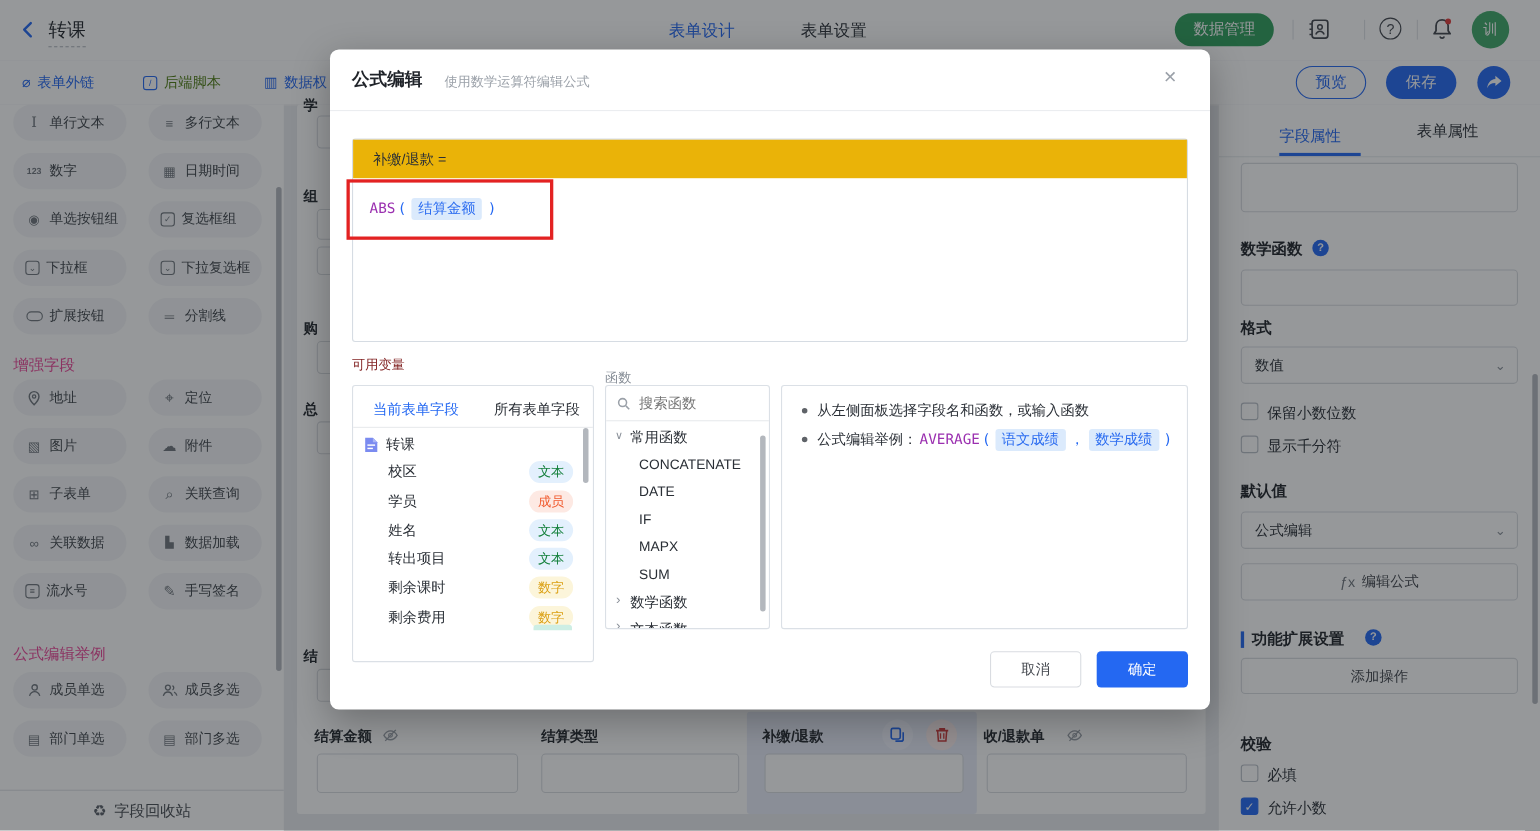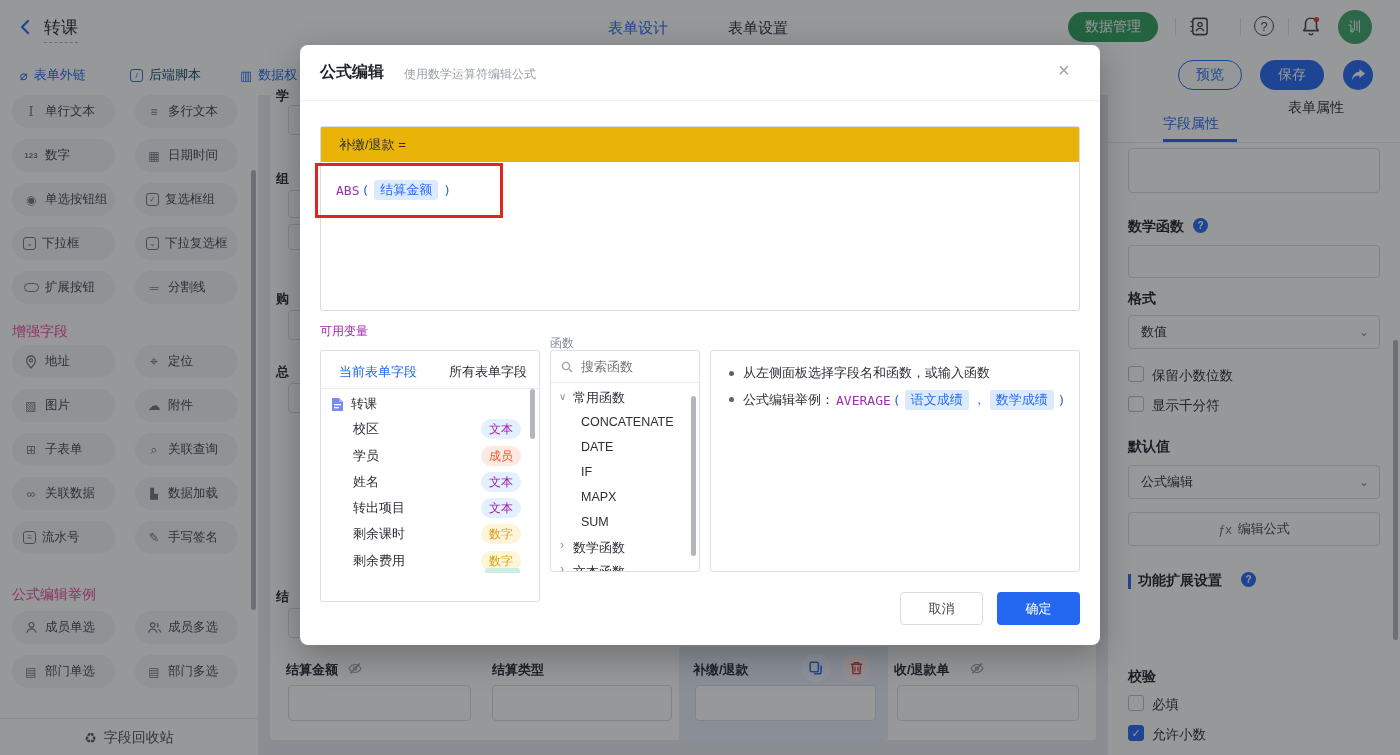--- a/index.html
+++ b/index.html
@@ -41,21 +41,21 @@
   
   .canvas-card{left:270px;top:95px;width:826px;height:645px;background:#fff;border-radius:3px}
   .fldlbl{position:absolute;font-size:13px;font-weight:bold;color:#24282e;white-space:nowrap}
   
   .overlay{left:0;top:0;width:1400px;height:755px;background:rgba(22,26,32,0.45);z-index:10}
   .modal{left:300px;top:45px;width:800px;height:600px;background:#fff;border-radius:8px;z-index:20;
          box-shadow:0 10px 34px rgba(0,0,0,.28)}
   .panel{position:absolute;border:1px solid #dbe0e6;border-radius:3px;background:#fff;box-sizing:border-box;overflow:hidden}
   .badge{position:absolute;right:18px;height:20px;padding:0 8px;border-radius:10px;font-size:12px;
          display:inline-flex;align-items:center}
-  .badge.t-blue{color:#a21caf;background:#e3f0fd}
+  .badge.t-blue{color:#15803d;background:#e3f0fd}
   .badge.t-red{color:#f0582b;background:#fde9e3}
   .badge.t-yellow{color:#dba013;background:#fcf5da}
   .chip{color:#2b6cf0;background:#dbeafc;border-radius:3px;padding:1px 6px;font-size:13px}
   .mono{font-family:"DejaVu Sans Mono","Liberation Mono",monospace}
   .vrow{position:absolute;left:0;width:218px;height:26px;display:flex;align-items:center;cursor:pointer}
   .frow{position:absolute;font-size:12.5px;color:#2a2f36;cursor:pointer;white-space:nowrap}
   .bullet{position:absolute;width:5px;height:5px;border-radius:50%;background:#5f6368}
   .qico{display:inline-flex;width:15px;height:15px;border-radius:50%;background:#2468f2;color:#fff;
         font-size:10px;align-items:center;justify-content:center;font-weight:bold}
   svg{display:block}
@@ -97,21 +97,21 @@
   <div class="abs" style="left:1338px;top:10px;width:34px;height:34px;border-radius:50%;background:#3fa868;color:#fff;display:flex;align-items:center;justify-content:center;font-size:13px;cursor:pointer">训</div>
 </div>
 
 <div class="abs row2">
   <div class="abs row blue" style="left:20px;top:0;height:40px;gap:6px;cursor:pointer">
     <span style="font-size:13px">⌀</span>
     <span style="font-size:13px;color:#2468f2">表单外链</span>
   </div>
   <div class="abs row blue" style="left:130px;top:0;height:40px;gap:6px;cursor:pointer">
     <span class="boxico" style="border-color:#2468f2;color:#2468f2">/</span>
-    <span style="font-size:13px;color:#0c4a6e">后端脚本</span>
+    <span style="font-size:13px;color:#4d7c0f">后端脚本</span>
   </div>
   <div class="abs row blue" style="left:240px;top:0;height:40px;gap:6px;cursor:pointer">
     <span style="font-size:13px">▥</span>
     <span style="font-size:13px;color:#2468f2">数据权</span>
   </div>
   <div class="abs pillbtn" style="left:1178px;top:5px;width:64px;height:30px;border:1px solid #2468f2;color:#2468f2;background:#fff;box-sizing:border-box">预览</div>
   <div class="abs pillbtn" style="left:1260px;top:5px;width:64px;height:30px;background:#2468f2;color:#fff">保存</div>
   <div class="abs" style="left:1343px;top:5px;width:30px;height:30px;border-radius:50%;background:#2468f2;display:flex;align-items:center;justify-content:center;cursor:pointer">
     <svg width="15" height="14" viewBox="0 0 16 15">
         <path d="M9 1l6 5-6 5V8C5 8 2.5 9.5 1 13 1.5 8 4 4.5 9 4V1z" fill="#fff"></path>
@@ -302,21 +302,21 @@
         <circle cx="7" cy="6.5" r="1.7" fill="none" stroke="#9aa0a8" stroke-width="1.1"></circle>
         <line x1="2.2" y1="11.5" x2="11.8" y2="1.5" stroke="#9aa0a8" stroke-width="1.2"></line>
       </svg>
     </span>
   <div class="inp abs" style="left:627px;top:590px;width:182px;height:36px"></div>
 </div>
 
 <div class="abs rsb">
   <span class="abs blue" style="left:55px;top:20px;font-size:14px;font-weight:500;cursor:pointer">字段属性</span>
   <div class="abs" style="left:55px;top:44px;width:74px;height:3px;background:#2468f2"></div>
-  <span class="abs" style="left:180px;top:4px;font-size:14px;color:#2a2f36;cursor:pointer">表单属性</span>
+  <span class="abs" style="left:180px;top:16px;font-size:14px;color:#2a2f36;cursor:pointer">表单属性</span>
   <div class="abs" style="left:0;top:47px;width:292px;height:1px;background:#e8eaed"></div>
 
   <div class="inp abs" style="left:20px;top:53px;width:252px;height:45px"></div>
 
   <span class="abs" style="left:20px;top:123px;font-size:14px;font-weight:bold;color:#1f2329">数学函数</span>
   <span class="abs qico" style="left:85px;top:123px">?</span>
   <div class="inp abs" style="left:20px;top:150px;width:252px;height:33px"></div>
 
   <span class="abs" style="left:20px;top:195px;font-size:14px;font-weight:bold;color:#1f2329">格式</span>
   <div class="sel" style="left:20px;top:220px;width:252px;height:34px;cursor:pointer">
@@ -335,20 +335,21 @@
     <span class="chev">⌄</span>
   </div>
   <div class="outbtn" style="left:20px;top:417px;width:252px;height:34px;gap:6px">
     <span style="color:#6f757d;font-size:13px">ƒx</span>
     <span>编辑公式</span>
   </div>
 
   <div class="abs" style="left:20px;top:479px;width:3px;height:15px;background:#2468f2"></div>
   <span class="abs" style="left:30px;top:477px;font-size:14px;font-weight:bold;color:#1f2329">功能扩展设置</span>
   <span class="abs qico" style="left:133px;top:477px">?</span>
+  <div class="outbtn" style="left:20px;top:503px;width:252px;height:33px">添加操作</div>
 
   <span class="abs" style="left:20px;top:573px;font-size:14px;font-weight:bold;color:#1f2329">校验</span>
   <div class="cb" style="left:20px;top:600px;cursor:pointer"></div>
   <span class="abs" style="left:44px;top:601px;font-size:13.5px;color:#2a2f36">必填</span>
   <div class="cb cbk" style="left:20px;top:630px;cursor:pointer">✓</div>
   <span class="abs" style="left:44px;top:631px;font-size:13.5px;color:#2a2f36">允许小数</span>
 
   <div class="thumb" style="left:285px;top:245px;height:300px"></div>
 </div>
 
@@ -367,21 +368,21 @@
     <div class="row" style="padding:18px 0 0 15px;gap:2px">
       <span class="mono" style="color:#9b30b0;font-size:13px">ABS</span>
       <span class="mono blue" style="font-size:13px">(</span>
       <span class="chip" style="margin:0 3px">结算金额</span>
       <span class="mono blue" style="font-size:13px">)</span>
     </div>
   </div>
 
   <div class="abs" style="left:15px;top:118px;width:182px;height:49px;border:3px solid #e32222;z-index:5;pointer-events:none"></div>
 
-  <span class="abs" style="left:20px;top:278px;font-size:12px;color:#a21caf">可用变量</span>
+  <span class="abs" style="left:20px;top:278px;font-size:12px;color:#7f1d1d">可用变量</span>
   <span class="abs" style="left:250px;top:290px;font-size:12px;color:#868d96">函数</span>
 
   <div class="panel" style="left:20px;top:305px;width:220px;height:252px">
     <span class="abs blue" style="left:18px;top:12px;font-size:13px;font-weight:500;cursor:pointer">当前表单字段</span>
     <span class="abs" style="left:128px;top:12px;font-size:13px;color:#2a2f36;cursor:pointer">所有表单字段</span>
     <div class="abs" style="left:0;top:37px;width:220px;height:1px;background:#e8eaed"></div>
 
     <div class="abs row" style="left:10px;top:44px;gap:7px;cursor:pointer">
       <svg width="13" height="15" viewBox="0 0 13 15">
           <path d="M1 1h7l4 4v9H1z" fill="#7b8bf0"></path>

